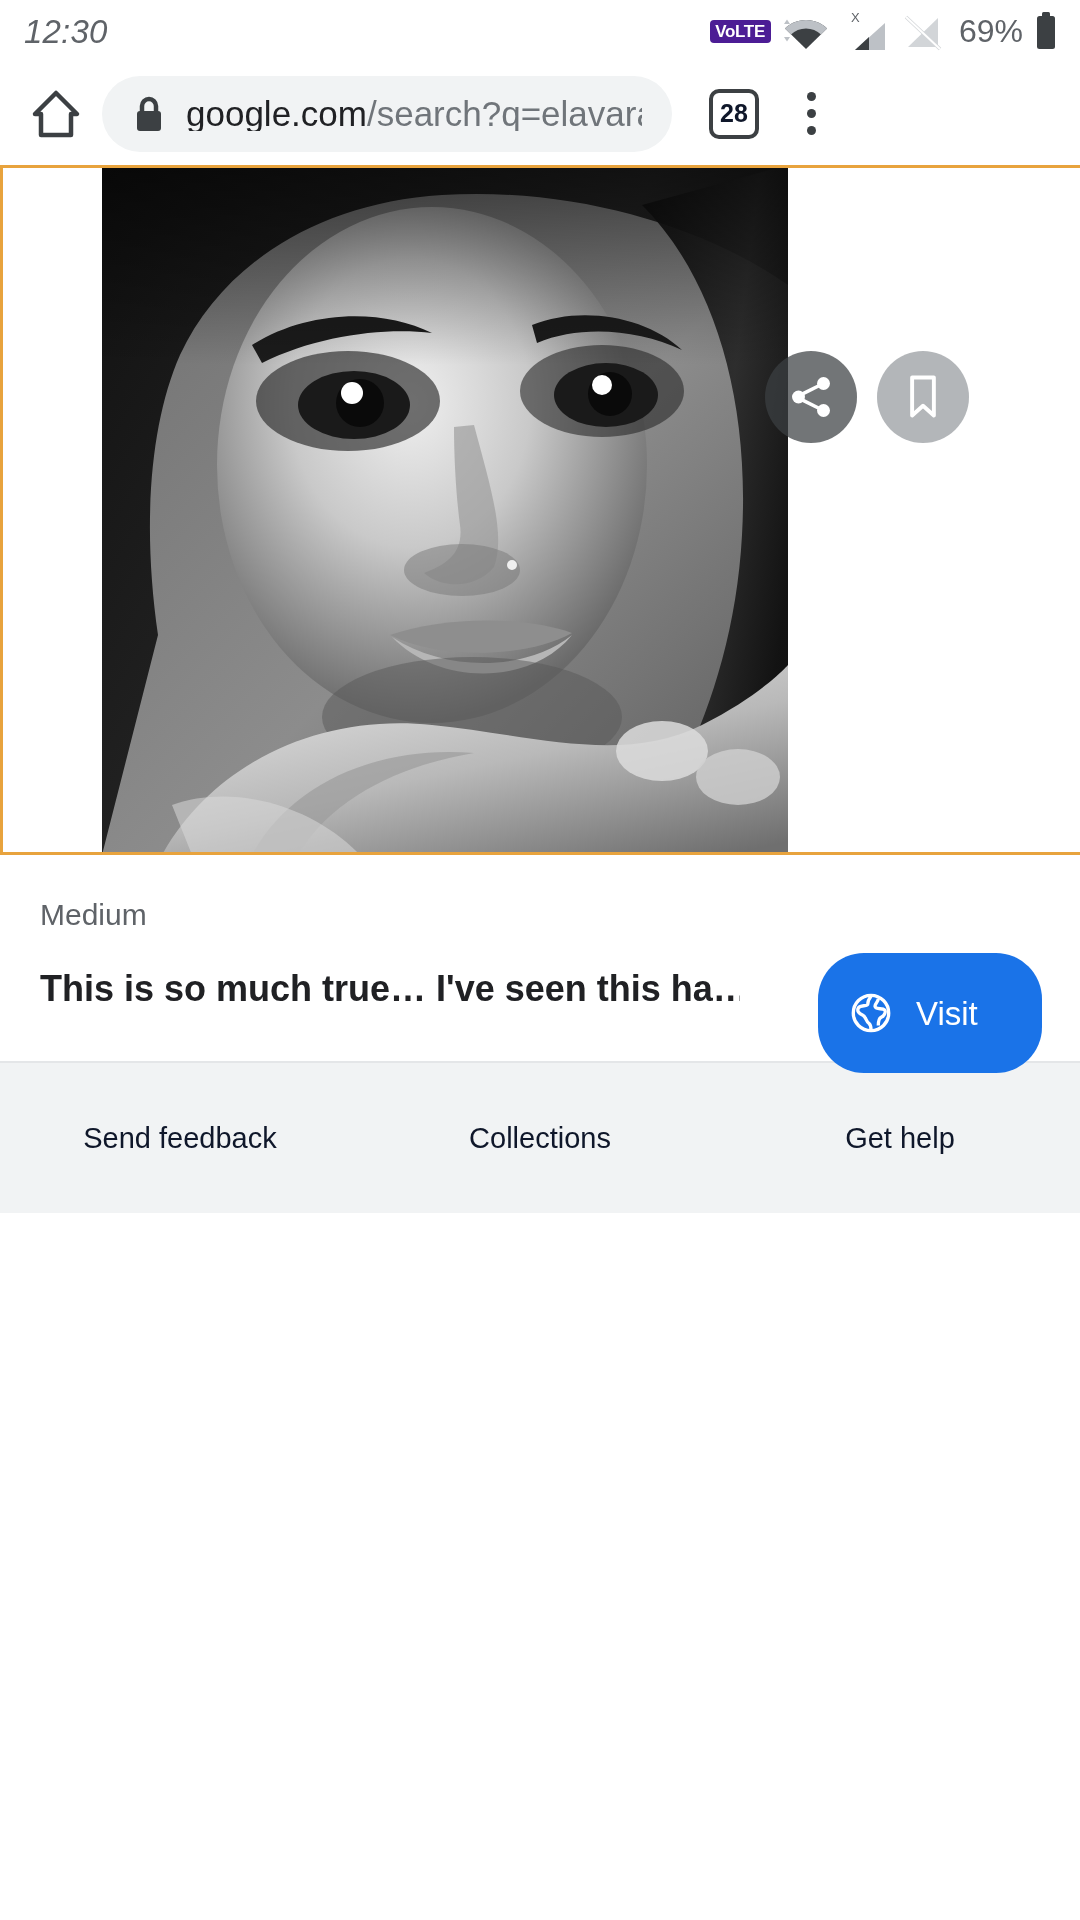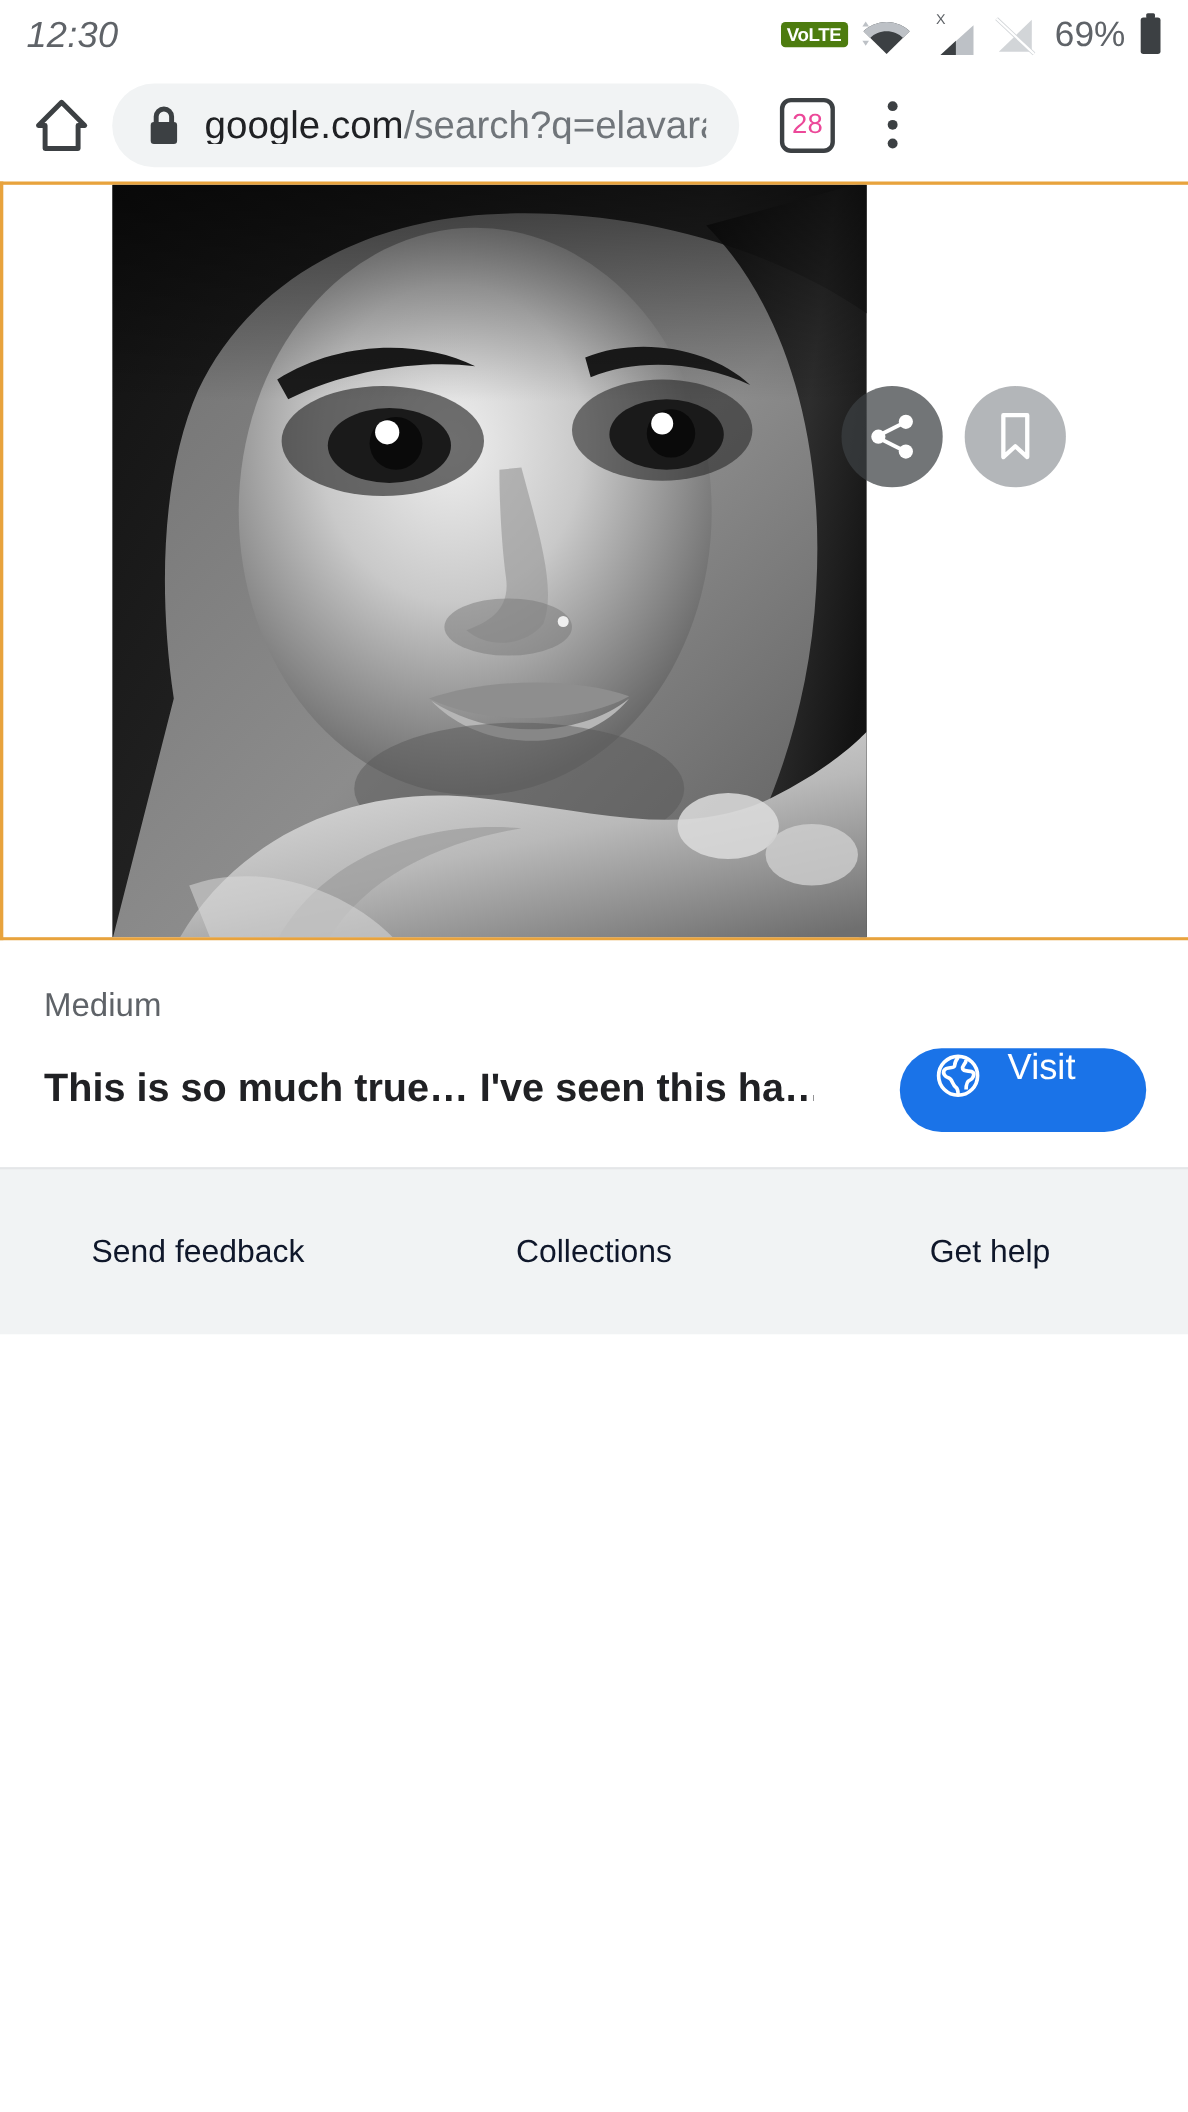--- a/index.html
+++ b/index.html
@@ -26,21 +26,21 @@
     letter-spacing:0.2px;
     line-height:1;
     font-style:italic;
   }
   .status-icons{
     display:flex;
     align-items:center;
     gap:11px;
   }
   .volte-badge{
-    background:#4d7c0f;
+    background:#4c1d95;
     color:#ffffff;
     font-size:17px;
     font-weight:bold;
     border-radius:4px;
     padding:3px 6px 3px 5px;
     letter-spacing:-0.3px;
     line-height:1;
     display:flex;
     align-items:center;
   }
@@ -94,22 +94,22 @@
     margin-left:16px;
   }
   .tab-square{
     width:50px; height:50px;
     border:4px solid #3c4043;
     border-radius:10px;
     display:flex; align-items:center; justify-content:center;
   }
   .tab-count{
     font-size:25px;
-    font-weight:normal;
-    color:#ec4899;
+    font-weight:bold;
+    color:#0f172a;
     line-height:1;
   }
   .tb-menu{
     width:70px; height:70px;
     flex:0 0 auto;
     display:flex; flex-direction:column;
     align-items:center; justify-content:center;
     gap:8px;
     margin-left:10px;
   }
@@ -178,25 +178,26 @@
   .copyright{
     font-size:29px;
     color:#70757a;
     line-height:1.3;
   }
   .copyright b{ color:#5f6368; font-weight:bold; }
 
   .visit-btn{
     position:absolute;
     right:38px; top:98px;
-    height:76px;
+    height:120px;
     min-width:224px;
     background:#1a73e8;
     border-radius:46px;
     display:flex;
+    align-items:center;
     gap:20px;
     padding:0 36px 0 28px;
   }
   .visit-label{
     font-size:33px;
     color:#ffffff;
     line-height:1;
   }
 
   

